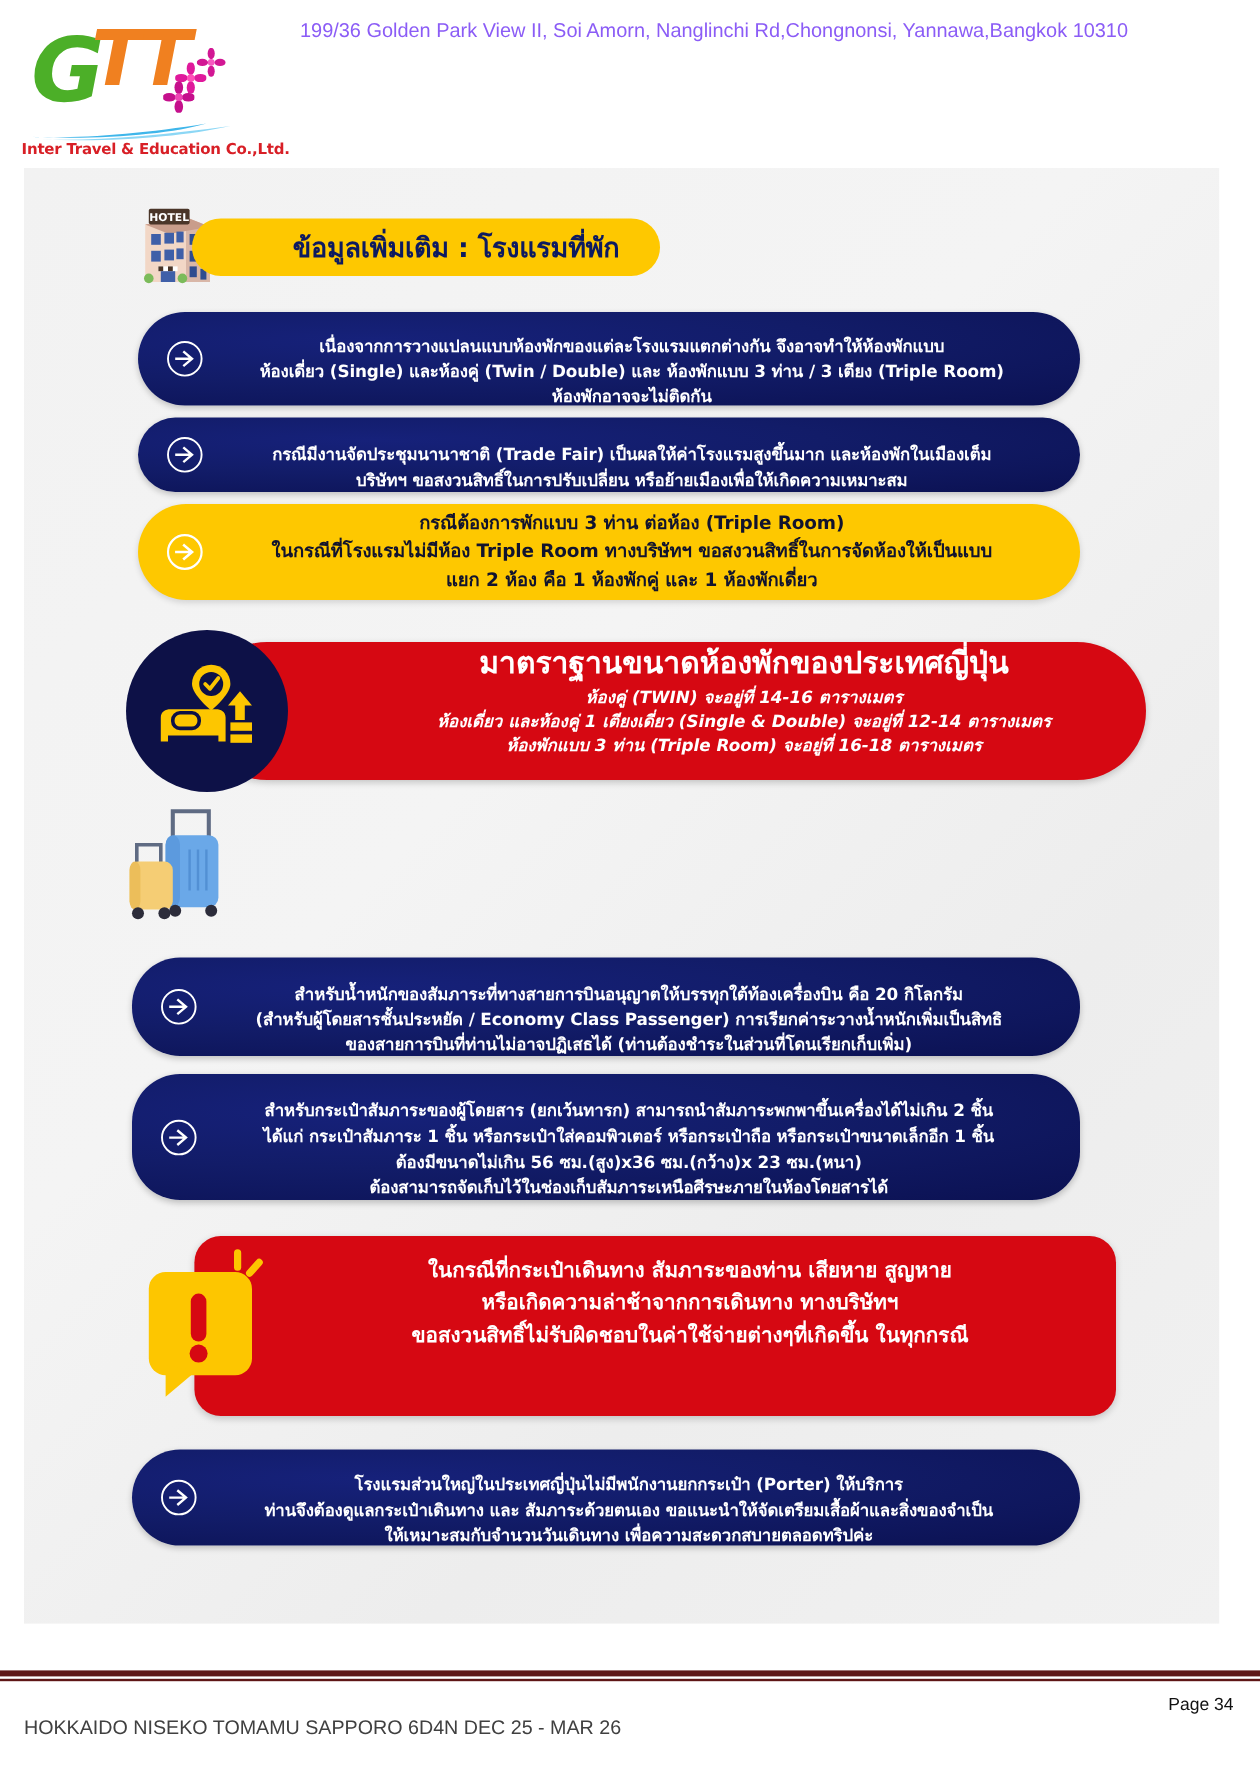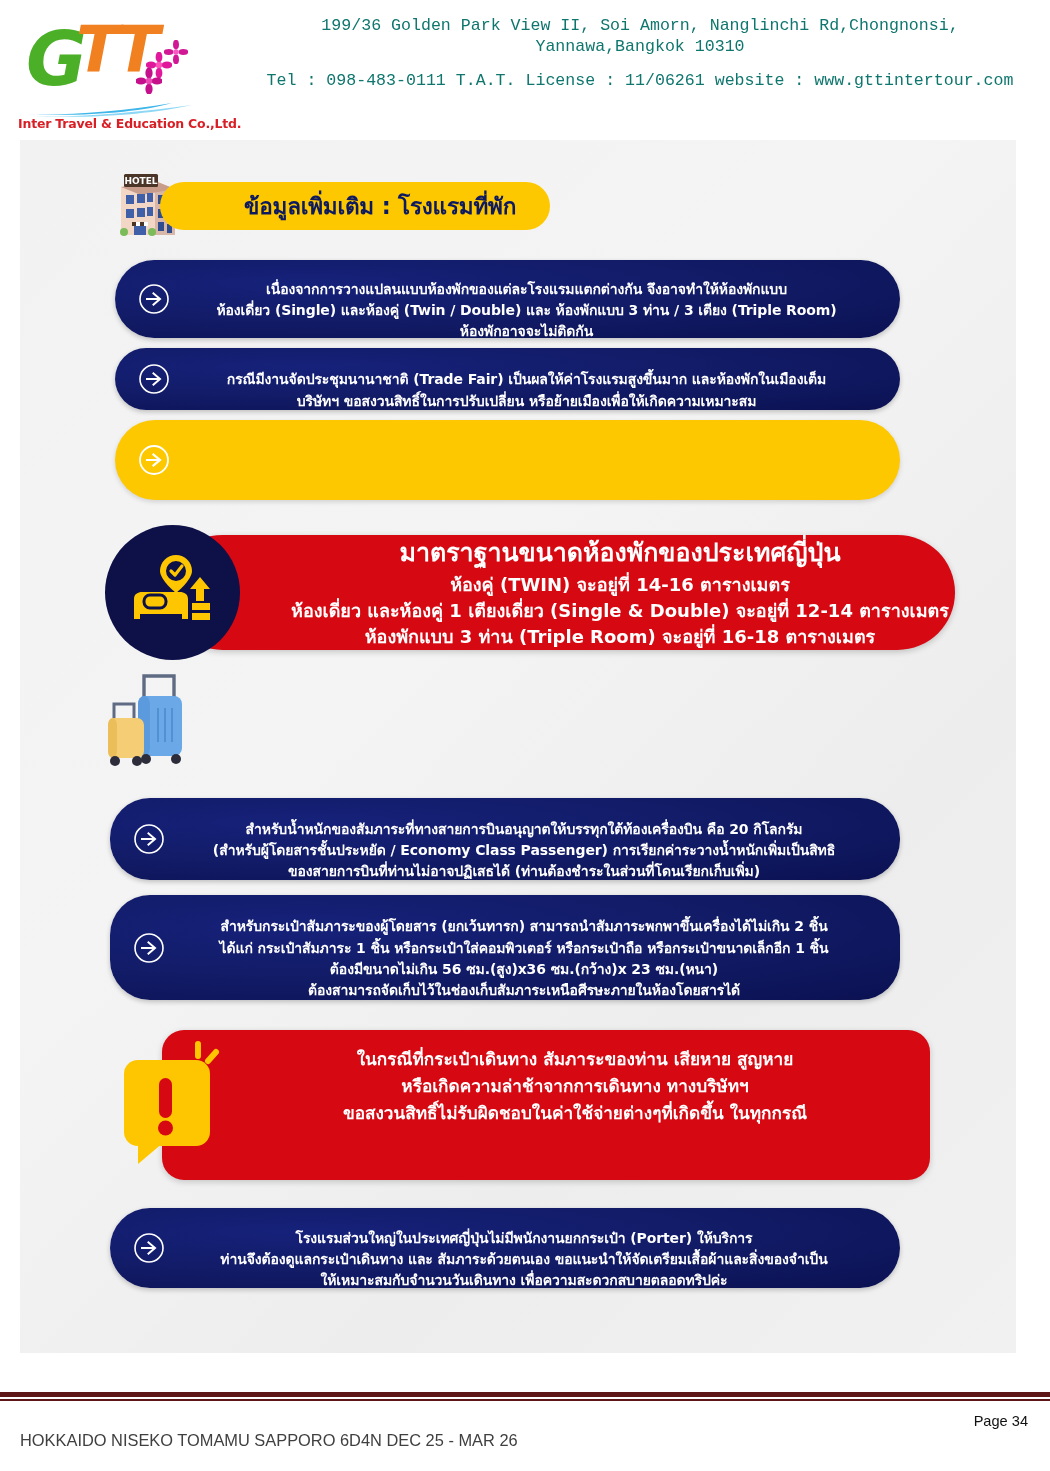--- a/index.html
+++ b/index.html
@@ -30,23 +30,23 @@
   .flower svg { display: block; }
   .swoosh { position: absolute; left: 4px; top: 82px; width: 180px; height: 16px; }
   .logo-tag {
     position: absolute; left: 0px; top: 96px; width: 190px;
     font-family: "DejaVu Sans", sans-serif; font-weight: bold;
     font-size: 12.5px; color: #d81f26; letter-spacing: -0.2px;
     white-space: nowrap;
   }
   .header-lines {
     position: absolute; left: 250px; top: 16px; width: 780px;
-    text-align: center;
-    font-family: Liberation Mono, monospace;
-    font-size: 16.6px; color: #0f766e; line-height: 1.25;
+    text-align: left;
+    font-family: Liberation Sans, sans-serif;
+    font-size: 16.6px; color: #8b5cf6; line-height: 1.25;
   }
   .header-lines .l1 { margin-bottom: 14px; }
 
   
   .panel {
     position: absolute; left: 20px; top: 140px;
     width: 996px; height: 1213px;
     background: linear-gradient(135deg,#f2f2f2 0%,#f4f4f4 40%,#ededed 70%,#f1f1f1 100%);
   }
 
@@ -104,21 +104,21 @@
     width: 135px; height: 135px; border-radius: 50%;
     background: #0d1147;
     display: flex; align-items: center; justify-content: center;
   }
   .std-text {
     position: absolute; left: 175px; top: 12px; width: 680px;
     text-align: center; color: #fff;
     font-family: "DejaVu Sans", sans-serif; font-weight: bold;
   }
   .std-title { font-size: 25px; line-height: 1.3; margin-bottom: 2px; }
-  .std-line { font-size: 18px; line-height: 1.46; }
+  .std-line { font-size: 14px; line-height: 1.46; font-style: italic; }
 
   
   .warn-wrap { position: absolute; }
   .warn-red {
     position: absolute; left: 42px; top: 0;
     width: 768px; height: 150px;
     background: #d60812; border-radius: 22px;
     box-shadow: 0 2px 6px rgba(0,0,0,0.18);
   }
   .warn-ico { position: absolute; left: 0px; top: 8px; width: 108px; height: 132px; }
@@ -203,21 +203,20 @@
           <path d="M2,12 C40,14 95,10 150,1 C120,10 60,15 2,12 Z" fill="#3fb6ea"></path>
           <path d="M10,14 C55,16 110,11 170,3 C130,12 70,17 10,14 Z" fill="#6fcdf2" opacity="0.8"></path>
         </svg>
       </div>
 
       <div class="logo-tag">Inter Travel &amp; Education Co.,Ltd.</div>
     </div>
 
     <div class="header-lines">
       <div class="l1">199/36 Golden Park View II, Soi Amorn, Nanglinchi Rd,Chongnonsi, Yannawa,Bangkok 10310</div>
-      <div class="l2">Tel : 098-483-0111 T.A.T. License : 11/06261 website : www.gttintertour.com</div>
     </div>
   </div>
 
   <div class="panel">
 
     <div class="ico-abs" style="left:85px; top:25px; width:78px; height:78px;">
       <svg width="78" height="78" viewBox="0 0 78 78">
 
         <path d="M50,16 L70,24 L70,70 L50,70 Z" fill="#d9b7a8"></path>
 
@@ -289,20 +288,25 @@
       </div>
     </div>
 
     <div class="box yellow" style="left:95px; top:280px; width:785px; height:80px;">
       <span class="arrow-ico">
         <svg width="34" height="34" viewBox="0 0 34 34">
           <circle cx="17" cy="17" r="14" fill="none" stroke="#fff" stroke-width="1.8"></circle>
           <path d="M10,17 L22,17 M16.5,11.5 L23,17 L16.5,22.5" fill="none" stroke="#fff" stroke-width="2.2" stroke-linecap="square"></path>
         </svg>
       </span>
+      <div class="txt">
+        <div>กรณีต้องการพักแบบ 3 ท่าน ต่อห้อง (Triple Room)</div>
+        <div>ในกรณีที่โรงแรมไม่มีห้อง Triple  Room ทางบริษัทฯ ขอสงวนสิทธิ์ในการจัดห้องให้เป็นแบบ</div>
+        <div>แยก 2 ห้อง คือ 1 ห้องพักคู่ และ 1 ห้องพักเดี่ยว</div>
+      </div>
     </div>
 
     <div class="std-wrap" style="left:85px; top:385px; width:870px; height:140px;">
       <div class="std-red"></div>
       <div class="std-circle">
         <span>
           <svg width="86" height="80" viewBox="0 0 86 80">
 
             <path d="M4,48 L4,68 L10,68 L10,63 L52,63 L52,68 L58,68 L58,48
                      C58,43 54,41 50,41 L12,41 C8,41 4,43 4,48 Z" fill="#fdc600"></path>

